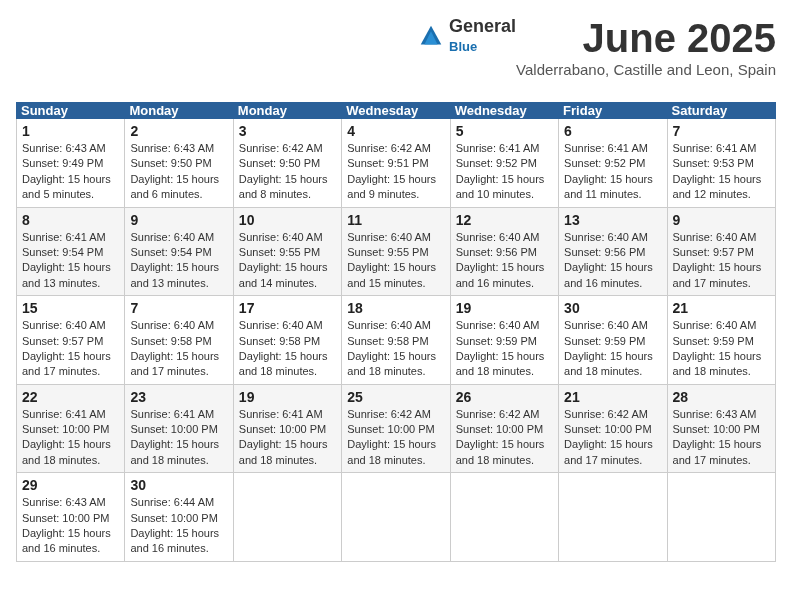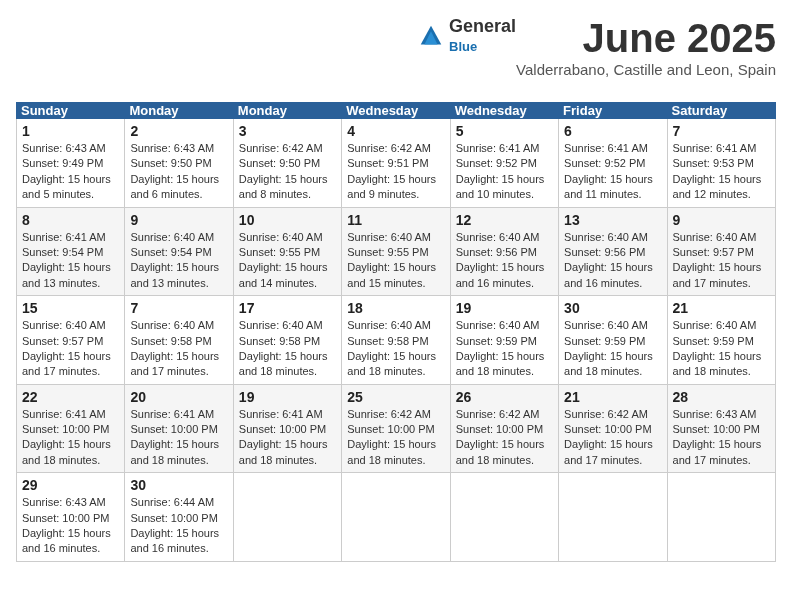--- a/index.html
+++ b/index.html
@@ -210,21 +210,21 @@
           <span class="day-number">21</span>
           <div class="day-info">Sunrise: 6:40 AM<br>Sunset: 9:59 PM<br>Daylight: 15 hours and 18 minutes.</div>
         </td>
       </tr>
       <tr>
         <td>
           <span class="day-number">22</span>
           <div class="day-info">Sunrise: 6:41 AM<br>Sunset: 10:00 PM<br>Daylight: 15 hours and 18 minutes.</div>
         </td>
         <td>
-          <span class="day-number">20</span>
+          <span class="day-number">23</span>
           <div class="day-info">Sunrise: 6:41 AM<br>Sunset: 10:00 PM<br>Daylight: 15 hours and 18 minutes.</div>
         </td>
         <td>
           <span class="day-number">19</span>
           <div class="day-info">Sunrise: 6:41 AM<br>Sunset: 10:00 PM<br>Daylight: 15 hours and 18 minutes.</div>
         </td>
         <td>
           <span class="day-number">25</span>
           <div class="day-info">Sunrise: 6:42 AM<br>Sunset: 10:00 PM<br>Daylight: 15 hours and 18 minutes.</div>
         </td>

